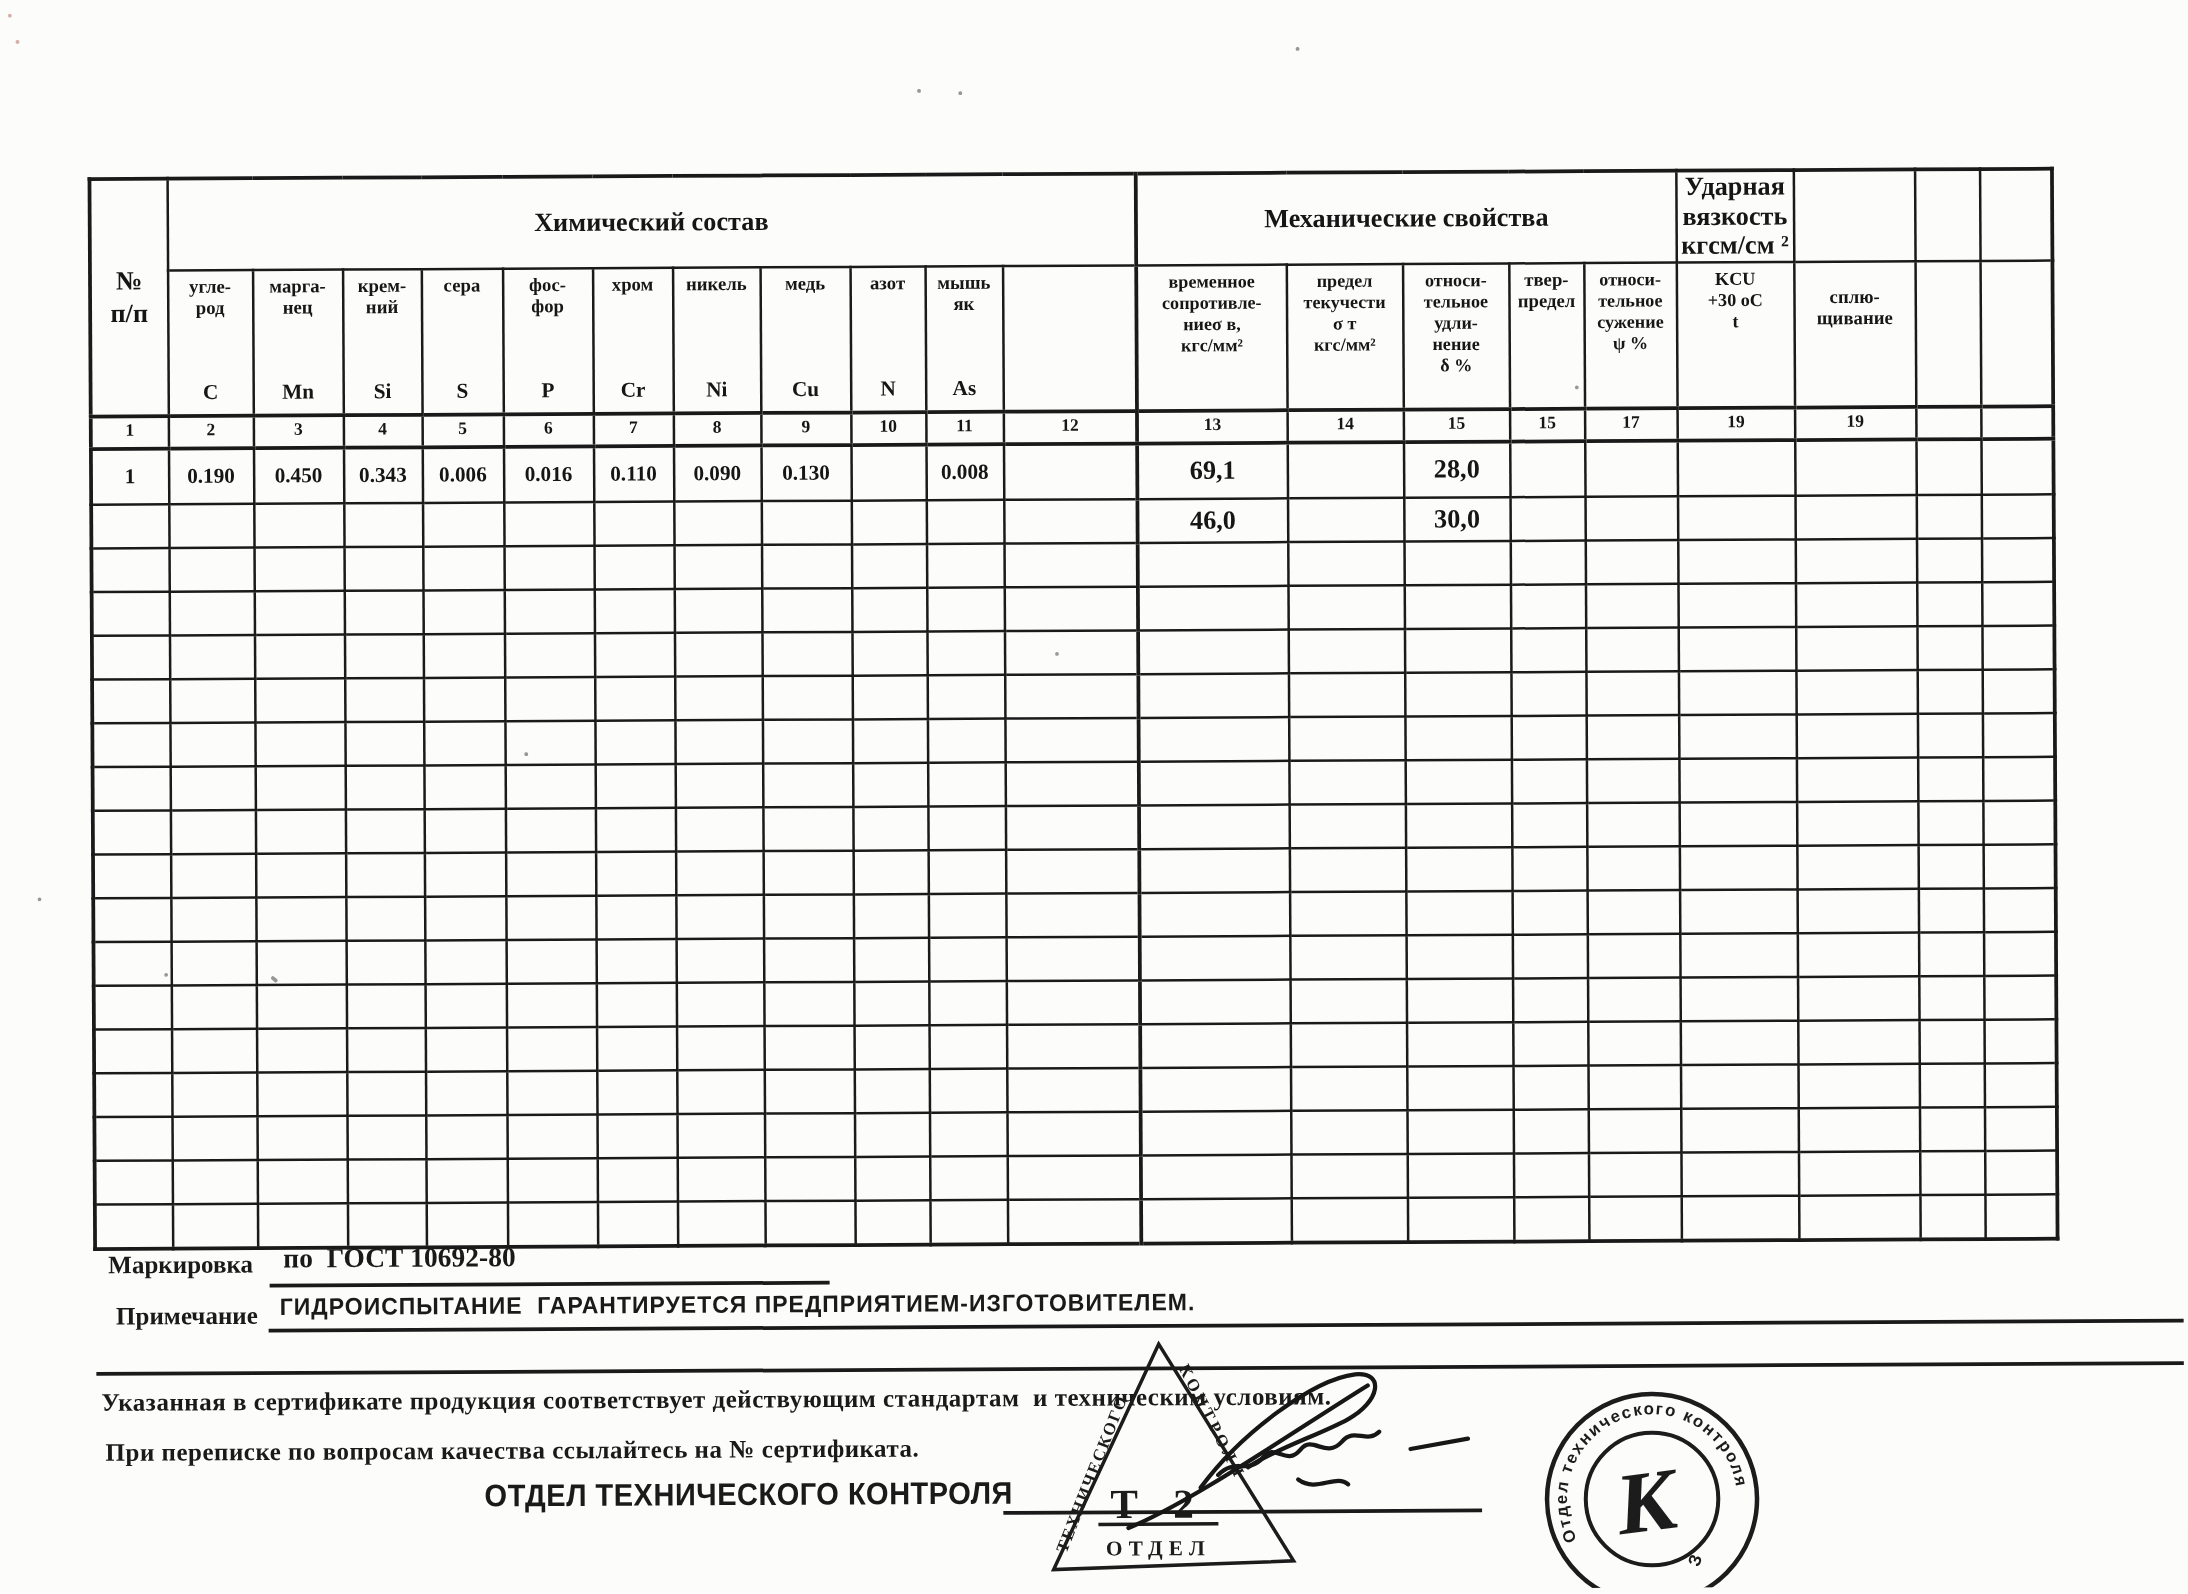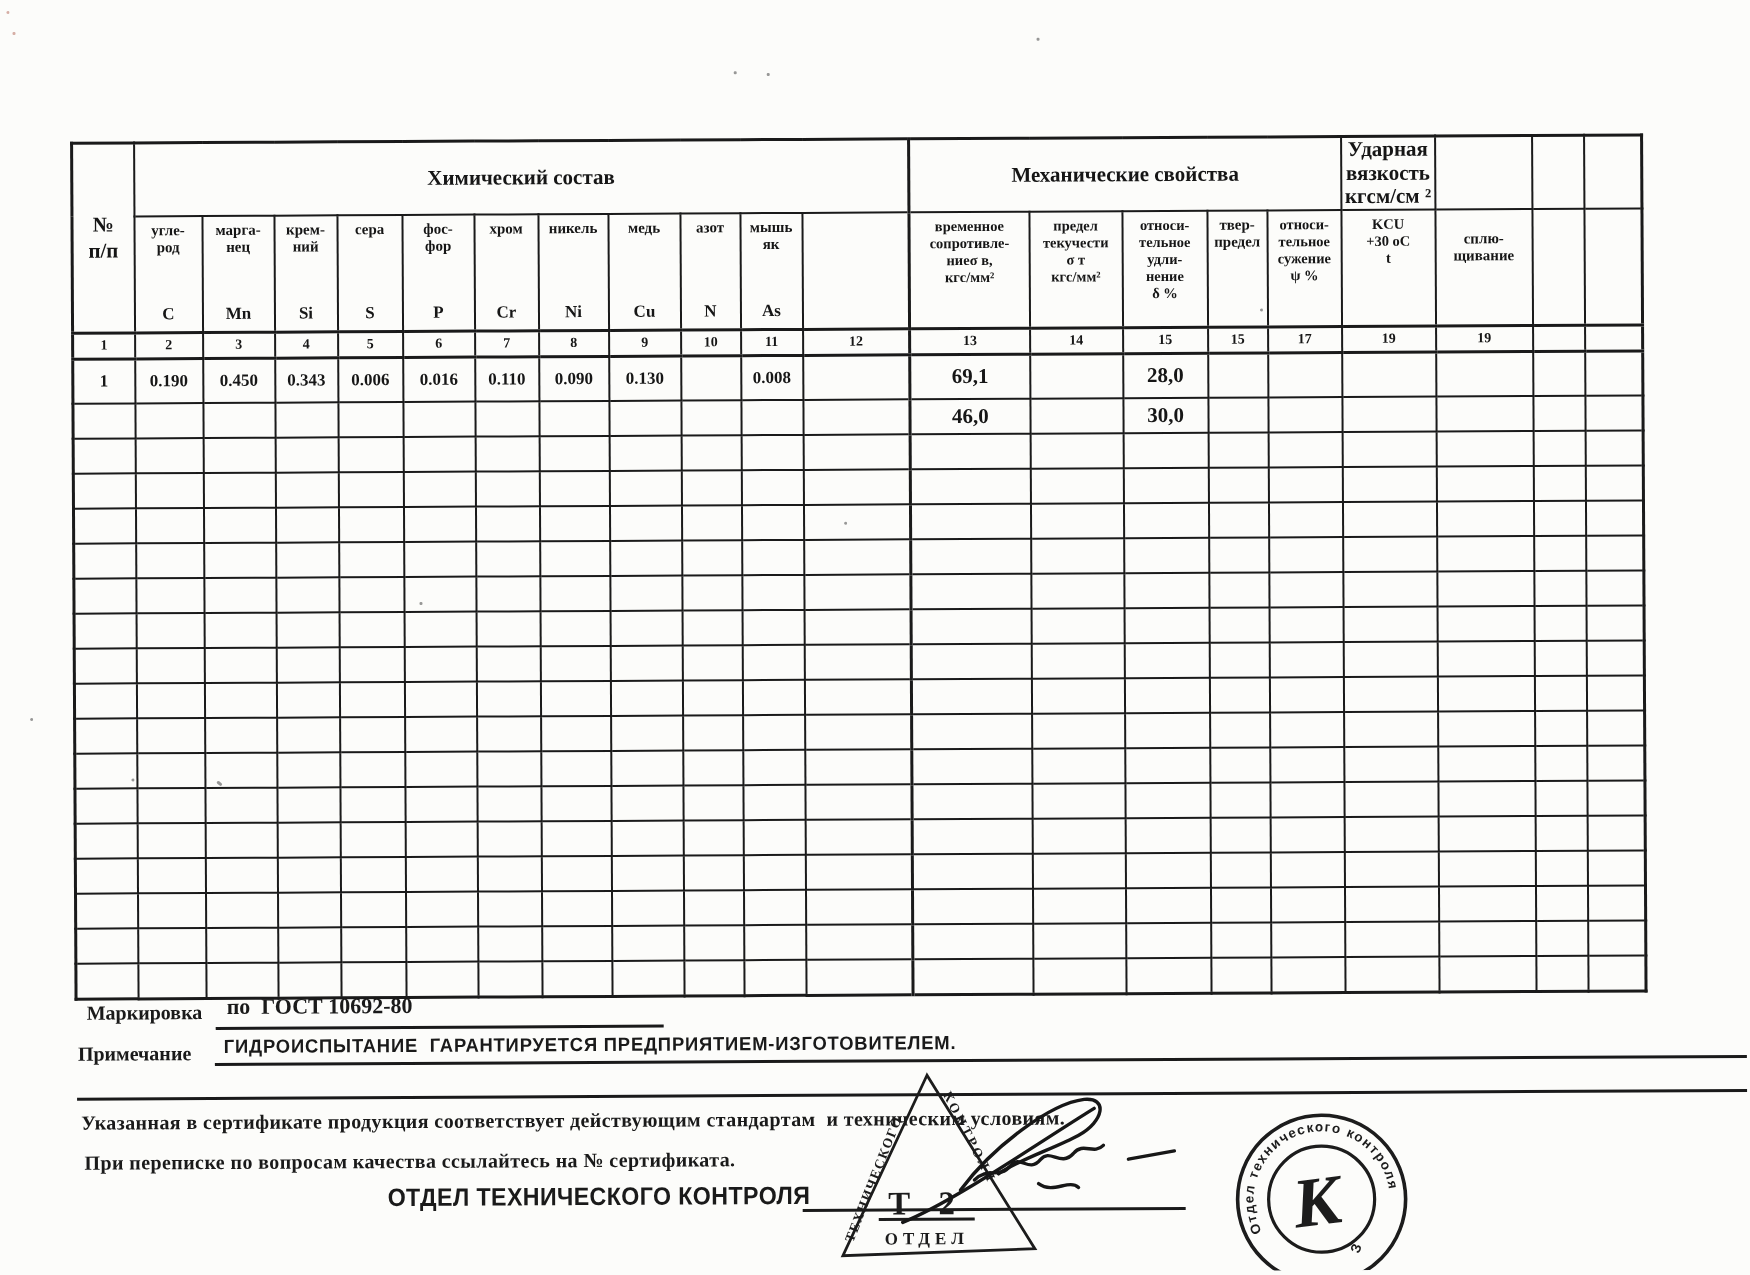--- a/index.html
+++ b/index.html
@@ -667,21 +667,21 @@
             <td></td>
             <td></td>
           </tr>
         </tbody>
   </table>
 
   <div class="abs lbl" style="left:85px;top:1000px;">Маркировка</div>
   <div class="abs marking-value" style="left:225px;top:993px;">по  ГОСТ 10692-80</div>
   <div class="rule" style="left:214px;top:1026px;width:448px;"></div>
 
-  <div class="abs lbl" style="left:76px;top:1041px;">Примечание</div>
+  <div class="abs lbl" style="left:91px;top:1041px;">Примечание</div>
   <div class="abs note-value" style="left:222px;top:1035px;">ГИДРОИСПЫТАНИЕ  ГАРАНТИРУЕТСЯ ПРЕДПРИЯТИЕМ-ИЗГОТОВИТЕЛЕМ.</div>
   <div class="rule" style="left:213px;top:1062px;width:1532px;"></div>
 
   <div class="rule" style="left:75px;top:1096px;width:1670px;"></div>
 
   <div class="abs line-serif" style="left:79px;top:1110px;">Указанная в сертификате продукция соответствует действующим стандартам  и техническим условиям.</div>
   <div class="abs line-serif" style="left:82px;top:1150px;">При переписке по вопросам качества ссылайтесь на № сертификата.</div>
   <div class="abs qc-dept" style="left:385px;top:1183px;">ОТДЕЛ ТЕХНИЧЕСКОГО КОНТРОЛЯ</div>
   <div class="rule" style="left:800px;top:1211px;width:383px;"></div>
 

